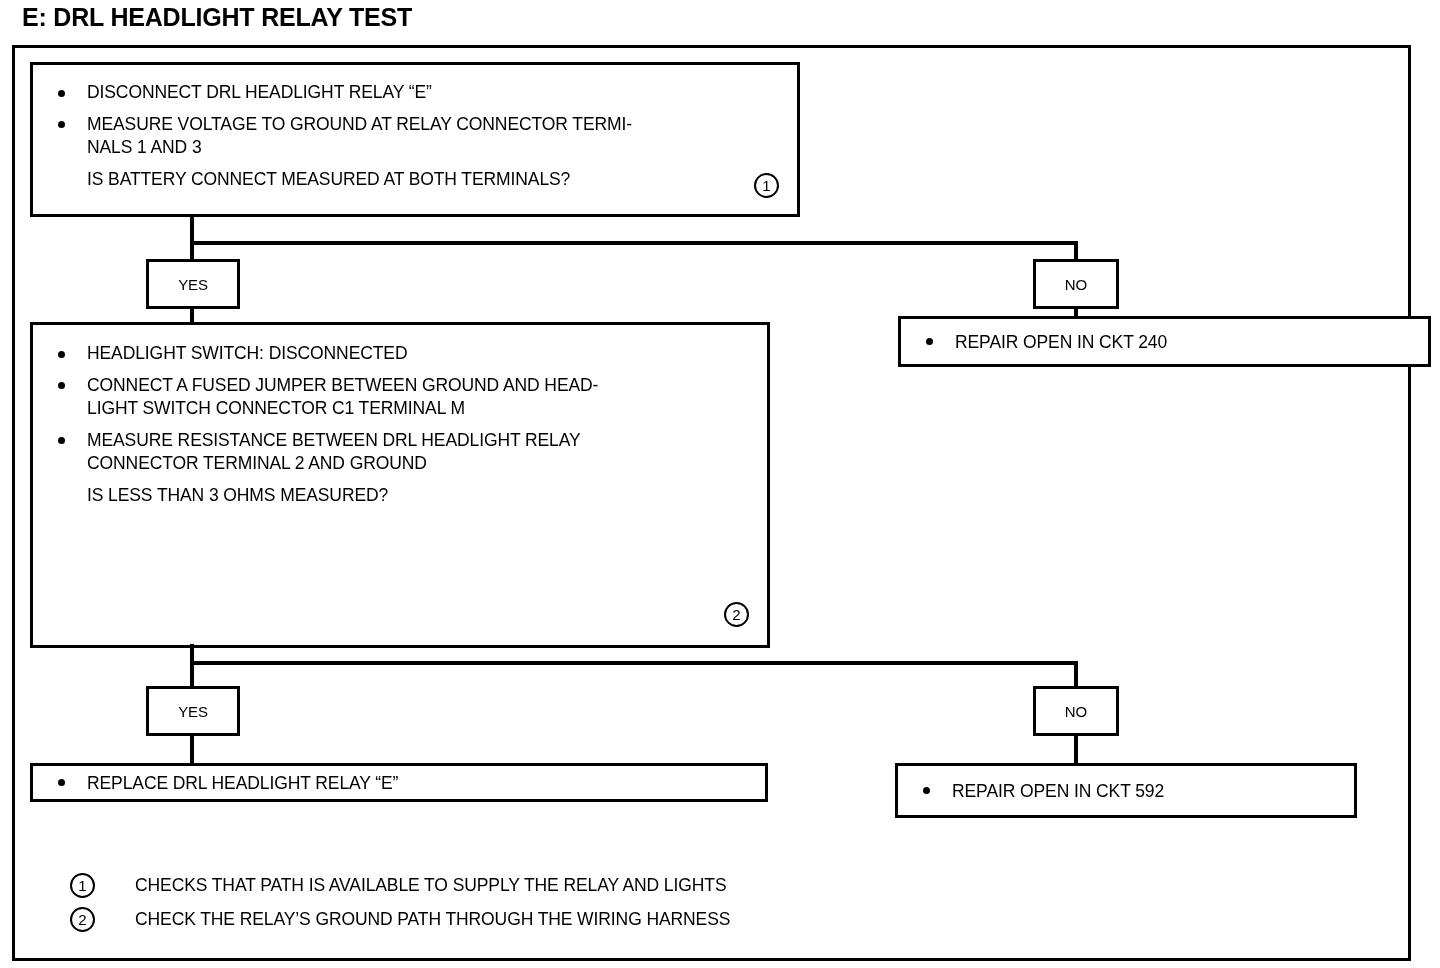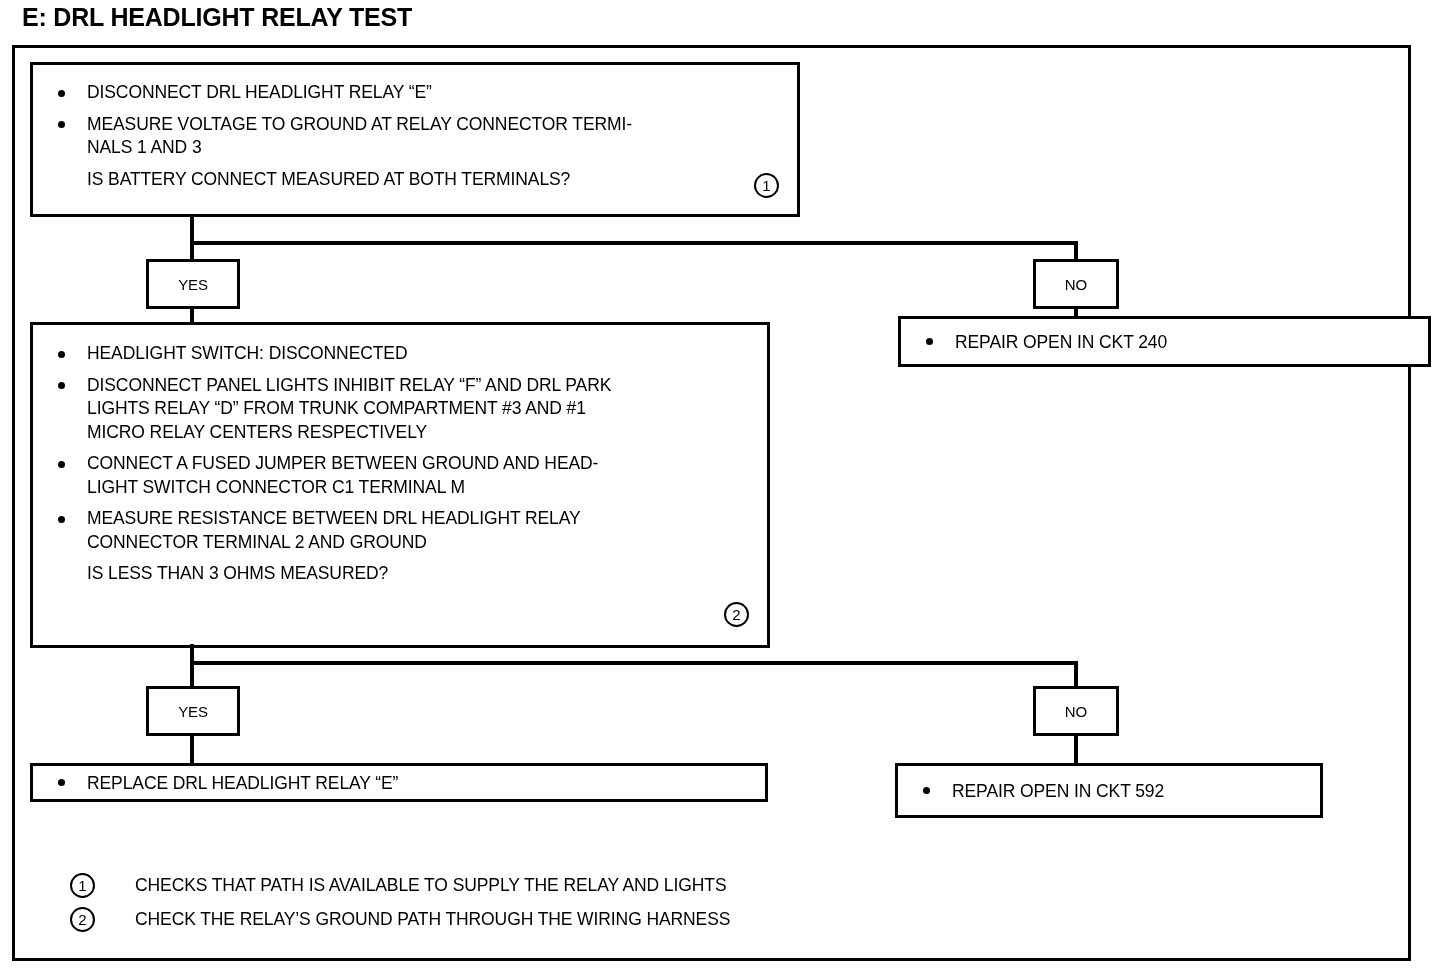--- a/index.html
+++ b/index.html
@@ -200,23 +200,20 @@
 <div class="fbox" style="left:898px; top:316px; width:533px; height:51px;">
   <div class="fbox-inner">
     <div class="single">REPAIR OPEN IN CKT 240</div>
   </div>
 </div>
 
 <div class="fbox" style="left:30px; top:322px; width:740px; height:326px;">
   <div class="fbox-inner">
     <div class="blist" style="top:17px;">
       <div class="bullet-row">HEADLIGHT SWITCH: DISCONNECTED</div>
-      <div class="bullet-row">DISCONNECT PANEL LIGHTS INHIBIT RELAY “F” AND DRL PARK
-LIGHTS RELAY “D” FROM TRUNK COMPARTMENT  #3 AND #1
-MICRO RELAY CENTERS RESPECTIVELY</div>
       <div class="bullet-row">CONNECT A FUSED JUMPER BETWEEN GROUND AND HEAD-
 LIGHT SWITCH CONNECTOR C1 TERMINAL M</div>
       <div class="bullet-row">MEASURE RESISTANCE BETWEEN DRL HEADLIGHT RELAY
 CONNECTOR TERMINAL 2 AND GROUND</div>
       <div class="plain-row">IS LESS THAN 3 OHMS MEASURED?</div>
     </div>
     <div class="circ" style="right:18px; bottom:18px;">2</div>
   </div>
 </div>
 
@@ -230,21 +227,21 @@
 
 <div class="vline" style="left:190px; top:734px; height:30px;"></div>
 <div class="vline" style="left:1074px; top:734px; height:30px;"></div>
 
 <div class="fbox" style="left:30px; top:763px; width:738px; height:39px;">
   <div class="fbox-inner">
     <div class="single">REPLACE DRL HEADLIGHT RELAY “E”</div>
   </div>
 </div>
 
-<div class="fbox" style="left:895px; top:763px; width:428px; height:55px;">
+<div class="fbox" style="left:895px; top:763px; width:462px; height:55px;">
   <div class="fbox-inner">
     <div class="single">REPAIR OPEN IN CKT 592</div>
   </div>
 </div>
 
 <div id="footnotes">
   <div class="fn-row">
     <div class="fn-circ">1</div>
     <div class="fn-text">CHECKS THAT PATH IS AVAILABLE TO SUPPLY THE RELAY AND LIGHTS</div>
   </div>

